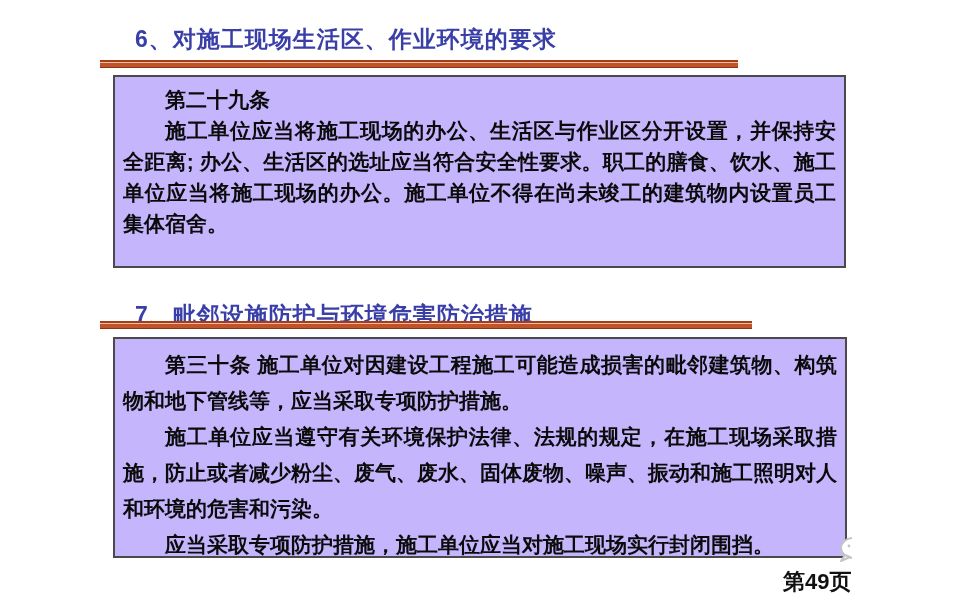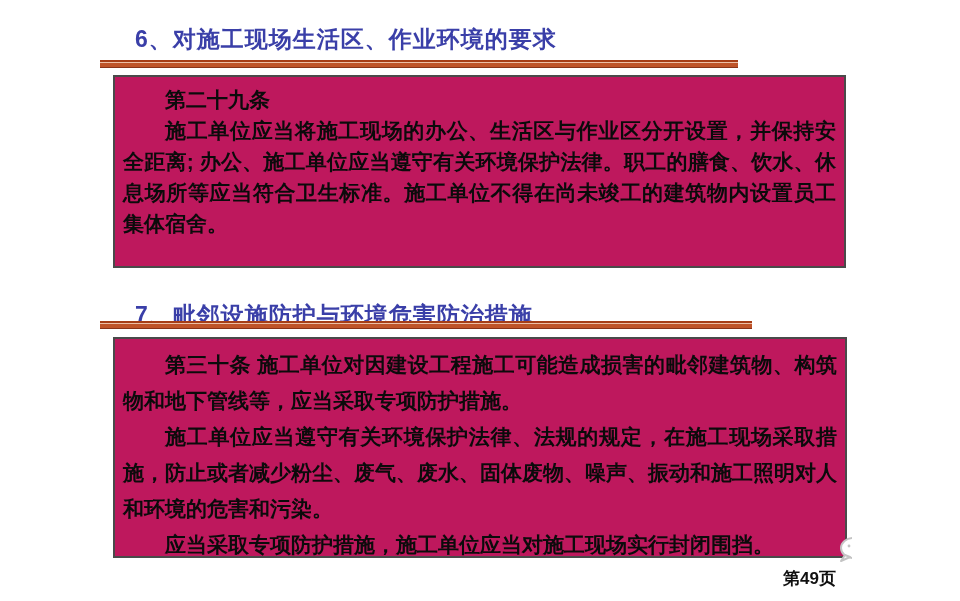--- a/index.html
+++ b/index.html
@@ -31,21 +31,21 @@
       #edbfa6 22%, #edbfa6 36%,
       #bf5429 36%, #bf5429 88%,
       #8a3318 88%, #8a3318 100%);
   }
   .rule-1 { left: 100px; top: 60px; width: 638px; }
   .rule-2 { left: 100px; top: 321px; width: 652px; }
   .law-box {
     position: absolute;
     left: 113px;
     border: 2px solid #4a4a4a;
-    background: #be185d;
+    background: #c4b5fd;
     color: #0b0b0b;
     font-weight: 700;
     text-align: justify;
   }
   .law-box p { text-indent: 2em; }
   .box-1 {
     top: 75px;
     width: 733px;
     height: 193px;
     padding: 7px 8px 0 8px;
@@ -58,21 +58,21 @@
     height: 221px;
     padding: 8px 8px 0 8px;
     font-size: 21px;
     line-height: 36px;
   }
   .article-heading { text-indent: 1.7em; }
   .page-number {
     position: absolute;
     left: 783px;
     top: 567px;
-    font-size: 17px;
+    font-size: 22px;
     font-weight: 700;
     color: #111111;
     white-space: nowrap;
   }
   .brand {
     position: absolute;
     left: 838px;
     top: 535px;
     display: flex;
     align-items: center;
@@ -90,21 +90,21 @@
 </head>
 <body>
 
 <div class="slide">
 
   <div class="section-title title-1">6、对施工现场生活区、作业环境的要求</div>
   <div class="rule rule-1"></div>
 
   <div class="law-box box-1">
     <p class="article-heading">第二十九条</p>
-    <p>施工单位应当将施工现场的办公、生活区与作业区分开设置，并保持安全距离; 办公、施工单位应当遵守有关环境保护法律。职工的膳食、饮水、休息场所等应当符合卫生标准。施工单位不得在尚未竣工的建筑物内设置员工集体宿舍。</p>
+    <p>施工单位应当将施工现场的办公、生活区与作业区分开设置，并保持安全距离; 办公、生活区的选址应当符合安全性要求。职工的膳食、饮水、施工单位应当将施工现场的办公。施工单位不得在尚未竣工的建筑物内设置员工集体宿舍。</p>
   </div>
 
   <div class="section-title title-2">7、毗邻设施防护与环境危害防治措施</div>
   <div class="rule rule-2"></div>
 
   <div class="law-box box-2">
     <p>第三十条 施工单位对因建设工程施工可能造成损害的毗邻建筑物、构筑物和地下管线等，应当采取专项防护措施。</p>
     <p>施工单位应当遵守有关环境保护法律、法规的规定，在施工现场采取措施，防止或者减少粉尘、废气、废水、固体废物、噪声、振动和施工照明对人和环境的危害和污染。</p>
     <p>应当采取专项防护措施，施工单位应当对施工现场实行封闭围挡。</p>
   </div>

